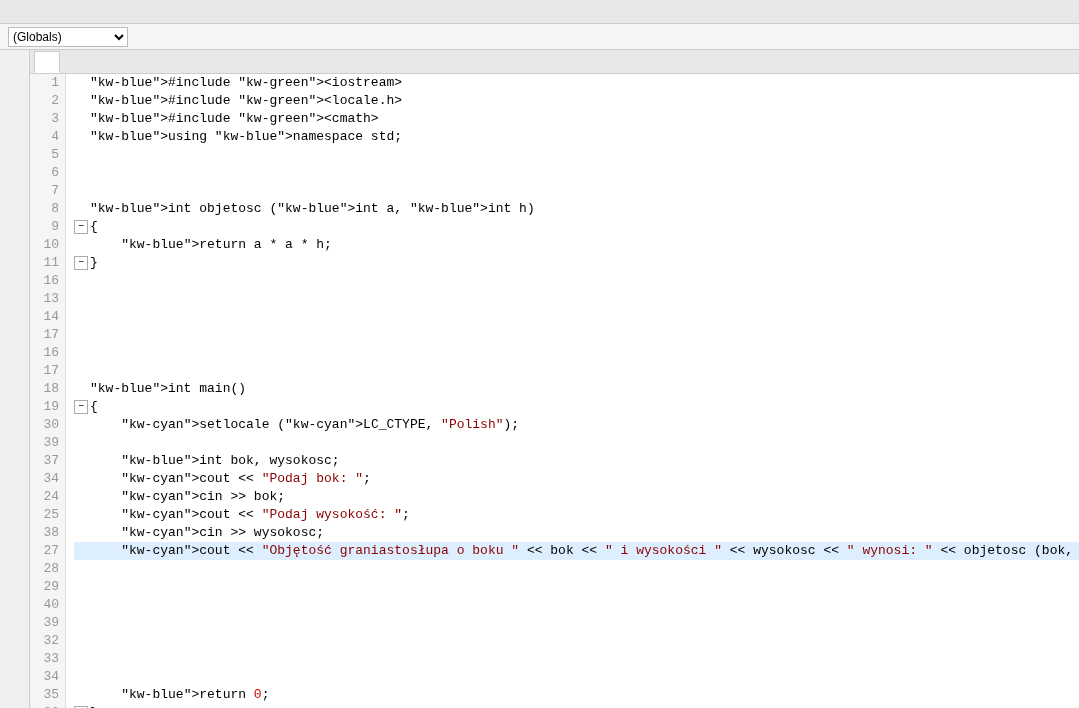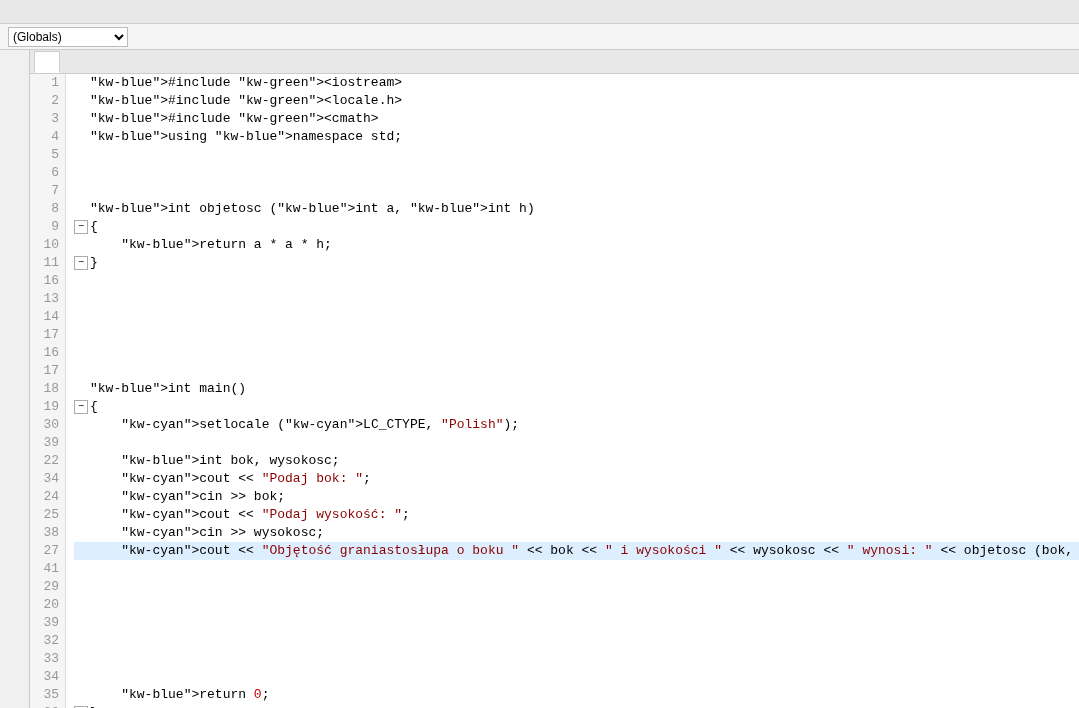--- a/index.html
+++ b/index.html
@@ -205,29 +205,29 @@
           <span class="ln">16</span>
           <span class="ln">13</span>
           <span class="ln">14</span>
           <span class="ln">17</span>
           <span class="ln">16</span>
           <span class="ln">17</span>
           <span class="ln">18</span>
           <span class="ln">19</span>
           <span class="ln">30</span>
           <span class="ln">39</span>
-          <span class="ln">22</span>
+          <span class="ln">37</span>
           <span class="ln">34</span>
           <span class="ln">24</span>
           <span class="ln">25</span>
           <span class="ln">38</span>
           <span class="ln">27</span>
-          <span class="ln">41</span>
+          <span class="ln">28</span>
           <span class="ln">29</span>
-          <span class="ln">20</span>
+          <span class="ln">40</span>
           <span class="ln">39</span>
           <span class="ln">32</span>
           <span class="ln">33</span>
           <span class="ln">34</span>
           <span class="ln">35</span>
           <span class="ln">36</span>
         </div>
       <div class="code-content" id="code-content"><div class="code-line"><span class="no-fold"></span><span><span class="&lt;span">"kw-blue"</span>&gt;#include <span class="&lt;span">"kw-green"</span>&gt;&lt;iostream&gt;</span></div><div class="code-line"><span class="no-fold"></span><span><span class="&lt;span">"kw-blue"</span>&gt;#include <span class="&lt;span">"kw-green"</span>&gt;&lt;locale.h&gt;</span></div><div class="code-line"><span class="no-fold"></span><span><span class="&lt;span">"kw-blue"</span>&gt;#include <span class="&lt;span">"kw-green"</span>&gt;&lt;cmath&gt;</span></div><div class="code-line"><span class="no-fold"></span><span><span class="&lt;span">"kw-blue"</span>&gt;using <span class="&lt;span">"kw-blue"</span>&gt;namespace std;</span></div><div class="code-line"><span class="no-fold"></span><span></span></div><div class="code-line"><span class="no-fold"></span><span></span></div><div class="code-line"><span class="no-fold"></span><span></span></div><div class="code-line"><span class="no-fold"></span><span><span class="&lt;span">"kw-blue"</span>&gt;int objetosc (<span class="&lt;span">"kw-blue"</span>&gt;int a, <span class="&lt;span">"kw-blue"</span>&gt;int h)</span></div><div class="code-line"><span class="fold-marker">−</span><span>{</span></div><div class="code-line"><span class="no-fold"></span><span>    <span class="&lt;span">"kw-blue"</span>&gt;return a * a * h;</span></div><div class="code-line"><span class="fold-marker">−</span><span>}</span></div><div class="code-line"><span class="no-fold"></span><span></span></div><div class="code-line"><span class="no-fold"></span><span></span></div><div class="code-line"><span class="no-fold"></span><span></span></div><div class="code-line"><span class="no-fold"></span><span></span></div><div class="code-line"><span class="no-fold"></span><span></span></div><div class="code-line"><span class="no-fold"></span><span></span></div><div class="code-line"><span class="no-fold"></span><span><span class="&lt;span">"kw-blue"</span>&gt;int main()</span></div><div class="code-line"><span class="fold-marker">−</span><span>{</span></div><div class="code-line"><span class="no-fold"></span><span>    <span class="&lt;span">"kw-cyan"</span>&gt;setlocale (<span class="&lt;span">"kw-cyan"</span>&gt;LC_CTYPE, <span class="kw-string">"Polish"</span>);</span></div><div class="code-line"><span class="no-fold"></span><span></span></div><div class="code-line"><span class="no-fold"></span><span>    <span class="&lt;span">"kw-blue"</span>&gt;int bok, wysokosc;</span></div><div class="code-line"><span class="no-fold"></span><span>    <span class="&lt;span">"kw-cyan"</span>&gt;cout &lt;&lt; <span class="kw-string">"Podaj bok: "</span>;</span></div><div class="code-line"><span class="no-fold"></span><span>    <span class="&lt;span">"kw-cyan"</span>&gt;cin &gt;&gt; bok;</span></div><div class="code-line"><span class="no-fold"></span><span>    <span class="&lt;span">"kw-cyan"</span>&gt;cout &lt;&lt; <span class="kw-string">"Podaj wysokość: "</span>;</span></div><div class="code-line"><span class="no-fold"></span><span>    <span class="&lt;span">"kw-cyan"</span>&gt;cin &gt;&gt; wysokosc;</span></div><div class="code-line highlighted"><span class="no-fold"></span><span>    <span class="&lt;span">"kw-cyan"</span>&gt;cout &lt;&lt; <span class="kw-string">"Objętość graniastosłupa o boku "</span> &lt;&lt; bok &lt;&lt; <span class="kw-string">" i wysokości "</span> &lt;&lt; wysokosc &lt;&lt; <span class="kw-string">" wynosi: "</span> &lt;&lt; objetosc (bok, wysokosc);</span></div><div class="code-line"><span class="no-fold"></span><span></span></div><div class="code-line"><span class="no-fold"></span><span></span></div><div class="code-line"><span class="no-fold"></span><span></span></div><div class="code-line"><span class="no-fold"></span><span></span></div><div class="code-line"><span class="no-fold"></span><span></span></div><div class="code-line"><span class="no-fold"></span><span></span></div><div class="code-line"><span class="no-fold"></span><span></span></div><div class="code-line"><span class="no-fold"></span><span>    <span class="&lt;span">"kw-blue"</span>&gt;return <span class="kw-red">0</span>;</span></div><div class="code-line"><span class="fold-marker">−</span><span>}</span></div></div>
     </div>
   </div>

